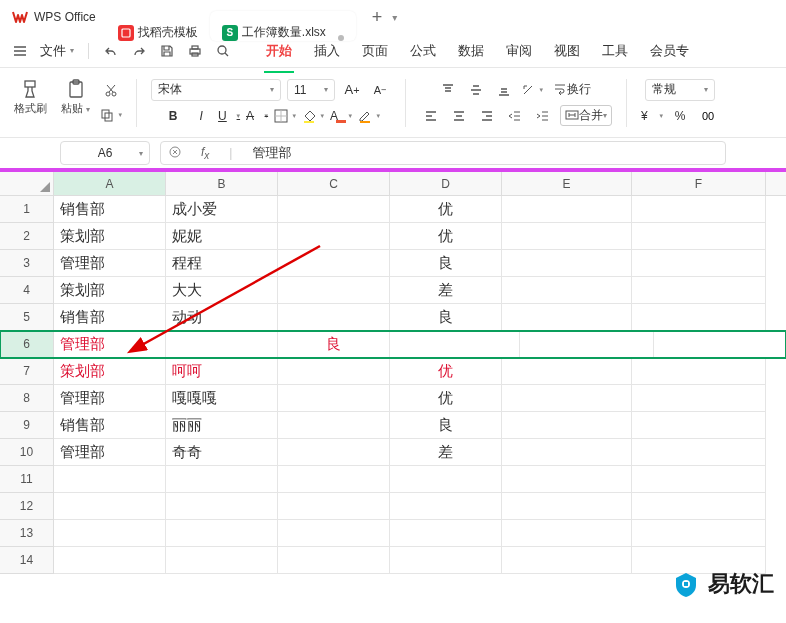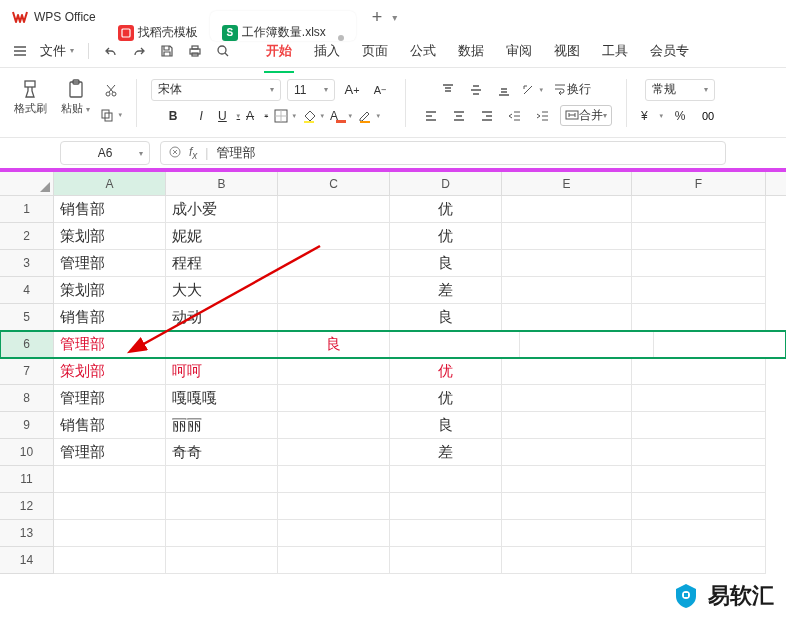--- a/index.html
+++ b/index.html
@@ -34,40 +34,40 @@
 .rb-sm{width:22px;height:22px;display:flex;align-items:center;justify-content:center;border-radius:3px}
 .rb-sep{width:1px;height:48px;background:#e5e5e5;margin:0 4px}
 .rb-sel{height:22px;border:1px solid #ddd;border-radius:3px;display:flex;align-items:center;padding:0 6px;font-size:12px;gap:4px;background:#fff;min-width:0}
 .rb-sel.font{width:130px}
 .rb-sel.size{width:48px}
 .rb-drop{font-size:8px;color:#888;margin-left:auto}
 .rb-wrap-btn{display:flex;align-items:center;font-size:12px;padding:2px 4px}
 .fmlbar{height:34px;border-bottom:4px solid #d946ef;display:flex;align-items:center;padding:4px 60px 4px 60px;gap:10px}
 .namebox{width:90px;height:24px;border:1px solid #ddd;border-radius:4px;display:flex;align-items:center;justify-content:center;font-size:12px;position:relative}
 .namebox .rb-drop{position:absolute;right:6px}
-.fx-area{display:flex;align-items:center;gap:8px;flex:1;height:24px;border:1px solid #ddd;border-radius:4px;padding:0 8px}
+.fx-area{display:flex;align-items:center;gap:20px;flex:1;height:24px;border:1px solid #ddd;border-radius:4px;padding:0 8px}
 .fx-area .fx{font-style:italic;font-size:12px;color:#666}
 .fmlval{font-size:13px}
 .grid{position:relative}
 .colhdr{display:flex;height:24px;background:#f8f8f8;border-bottom:1px solid #ddd}
 .corner{width:54px;border-right:1px solid #ddd;position:relative}
 .corner::after{content:"";position:absolute;right:3px;bottom:3px;border:5px solid transparent;border-right-color:#999;border-bottom-color:#999}
 .ch{border-right:1px solid #ddd;display:flex;align-items:center;justify-content:center;font-size:12px;color:#555}
 .ch.A{width:112px}.ch.B{width:112px}.ch.C{width:112px}.ch.D{width:112px}.ch.E{width:130px}.ch.F{width:134px}
 .row{display:flex;height:27px}
 .rh{width:54px;border-right:1px solid #ddd;border-bottom:1px solid #ddd;background:#f8f8f8;display:flex;align-items:center;justify-content:center;font-size:12px;color:#555}
 .cell{border-right:1px solid #e5e5e5;border-bottom:1px solid #e5e5e5;display:flex;align-items:center;padding:0 6px;font-size:15px;font-family:"SimSun","宋体",serif}
 .cell.A{width:112px}.cell.B{width:112px}.cell.C{width:112px}.cell.D{width:112px}.cell.E{width:130px}.cell.F{width:134px}
 .cell.D{justify-content:center}
 .row.selected{outline:2px solid #0a9e5c;outline-offset:-1px}
 .row.selected .rh{background:#d9f0e4}
 .colhdr.hasSel .ch.A{background:#d9f0e4}
 .row.r6 .cell,.row.r7 .cell{color:#d13}
 .overlay{position:absolute;pointer-events:none}
-.watermark{position:absolute;right:12px;bottom:12px;display:flex;align-items:center;gap:8px;font-size:22px;font-weight:700;color:#1b1b1b}
+.watermark{position:absolute;right:12px;bottom:24px;display:flex;align-items:flex-end;gap:8px;font-size:22px;font-weight:700;color:#1b1b1b}
 .watermark .wm-ico{width:28px;height:28px}
 </style>
 </head>
 <body>
 
 <div class="titlebar">
   <div class="app-brand">
     <span class="app-logo">
         <svg width="16" height="16" viewBox="0 0 16 16">
           <path d="M1 3 L4 13 L6 6 L8 13 L10 6 L12 13 L15 3" stroke="#d9291c" stroke-width="2" fill="none" stroke-linejoin="round"></path>

